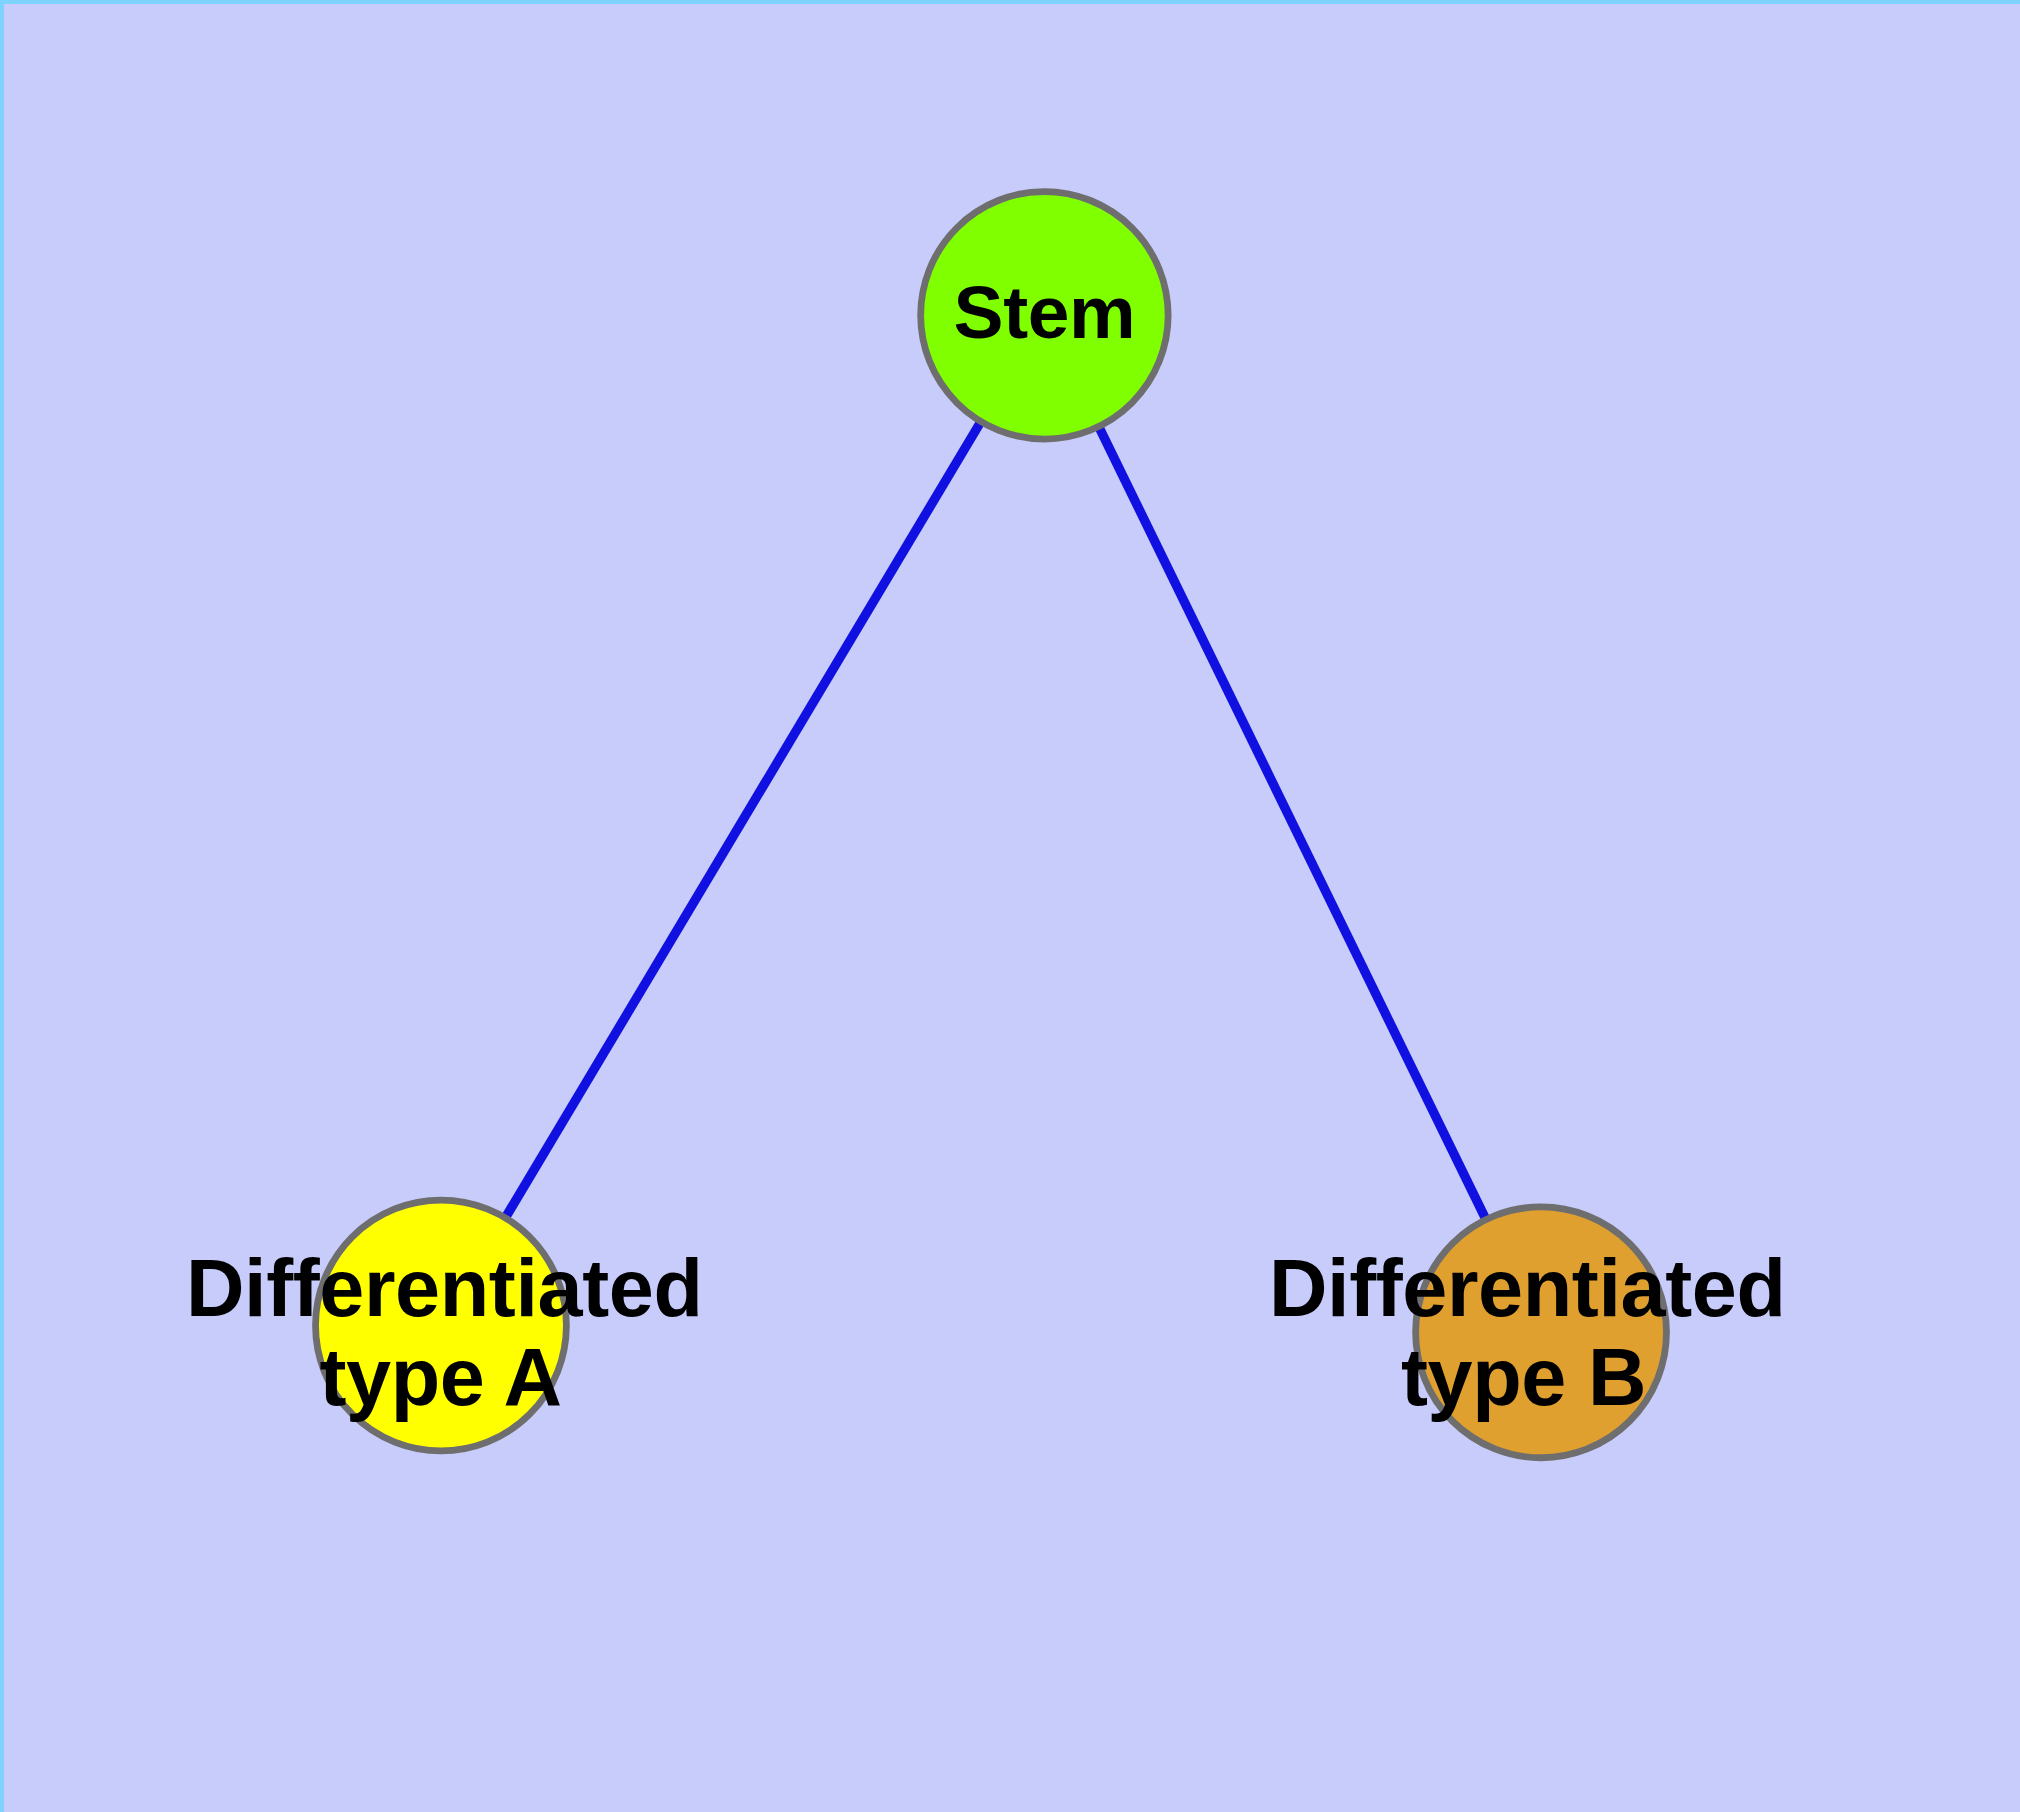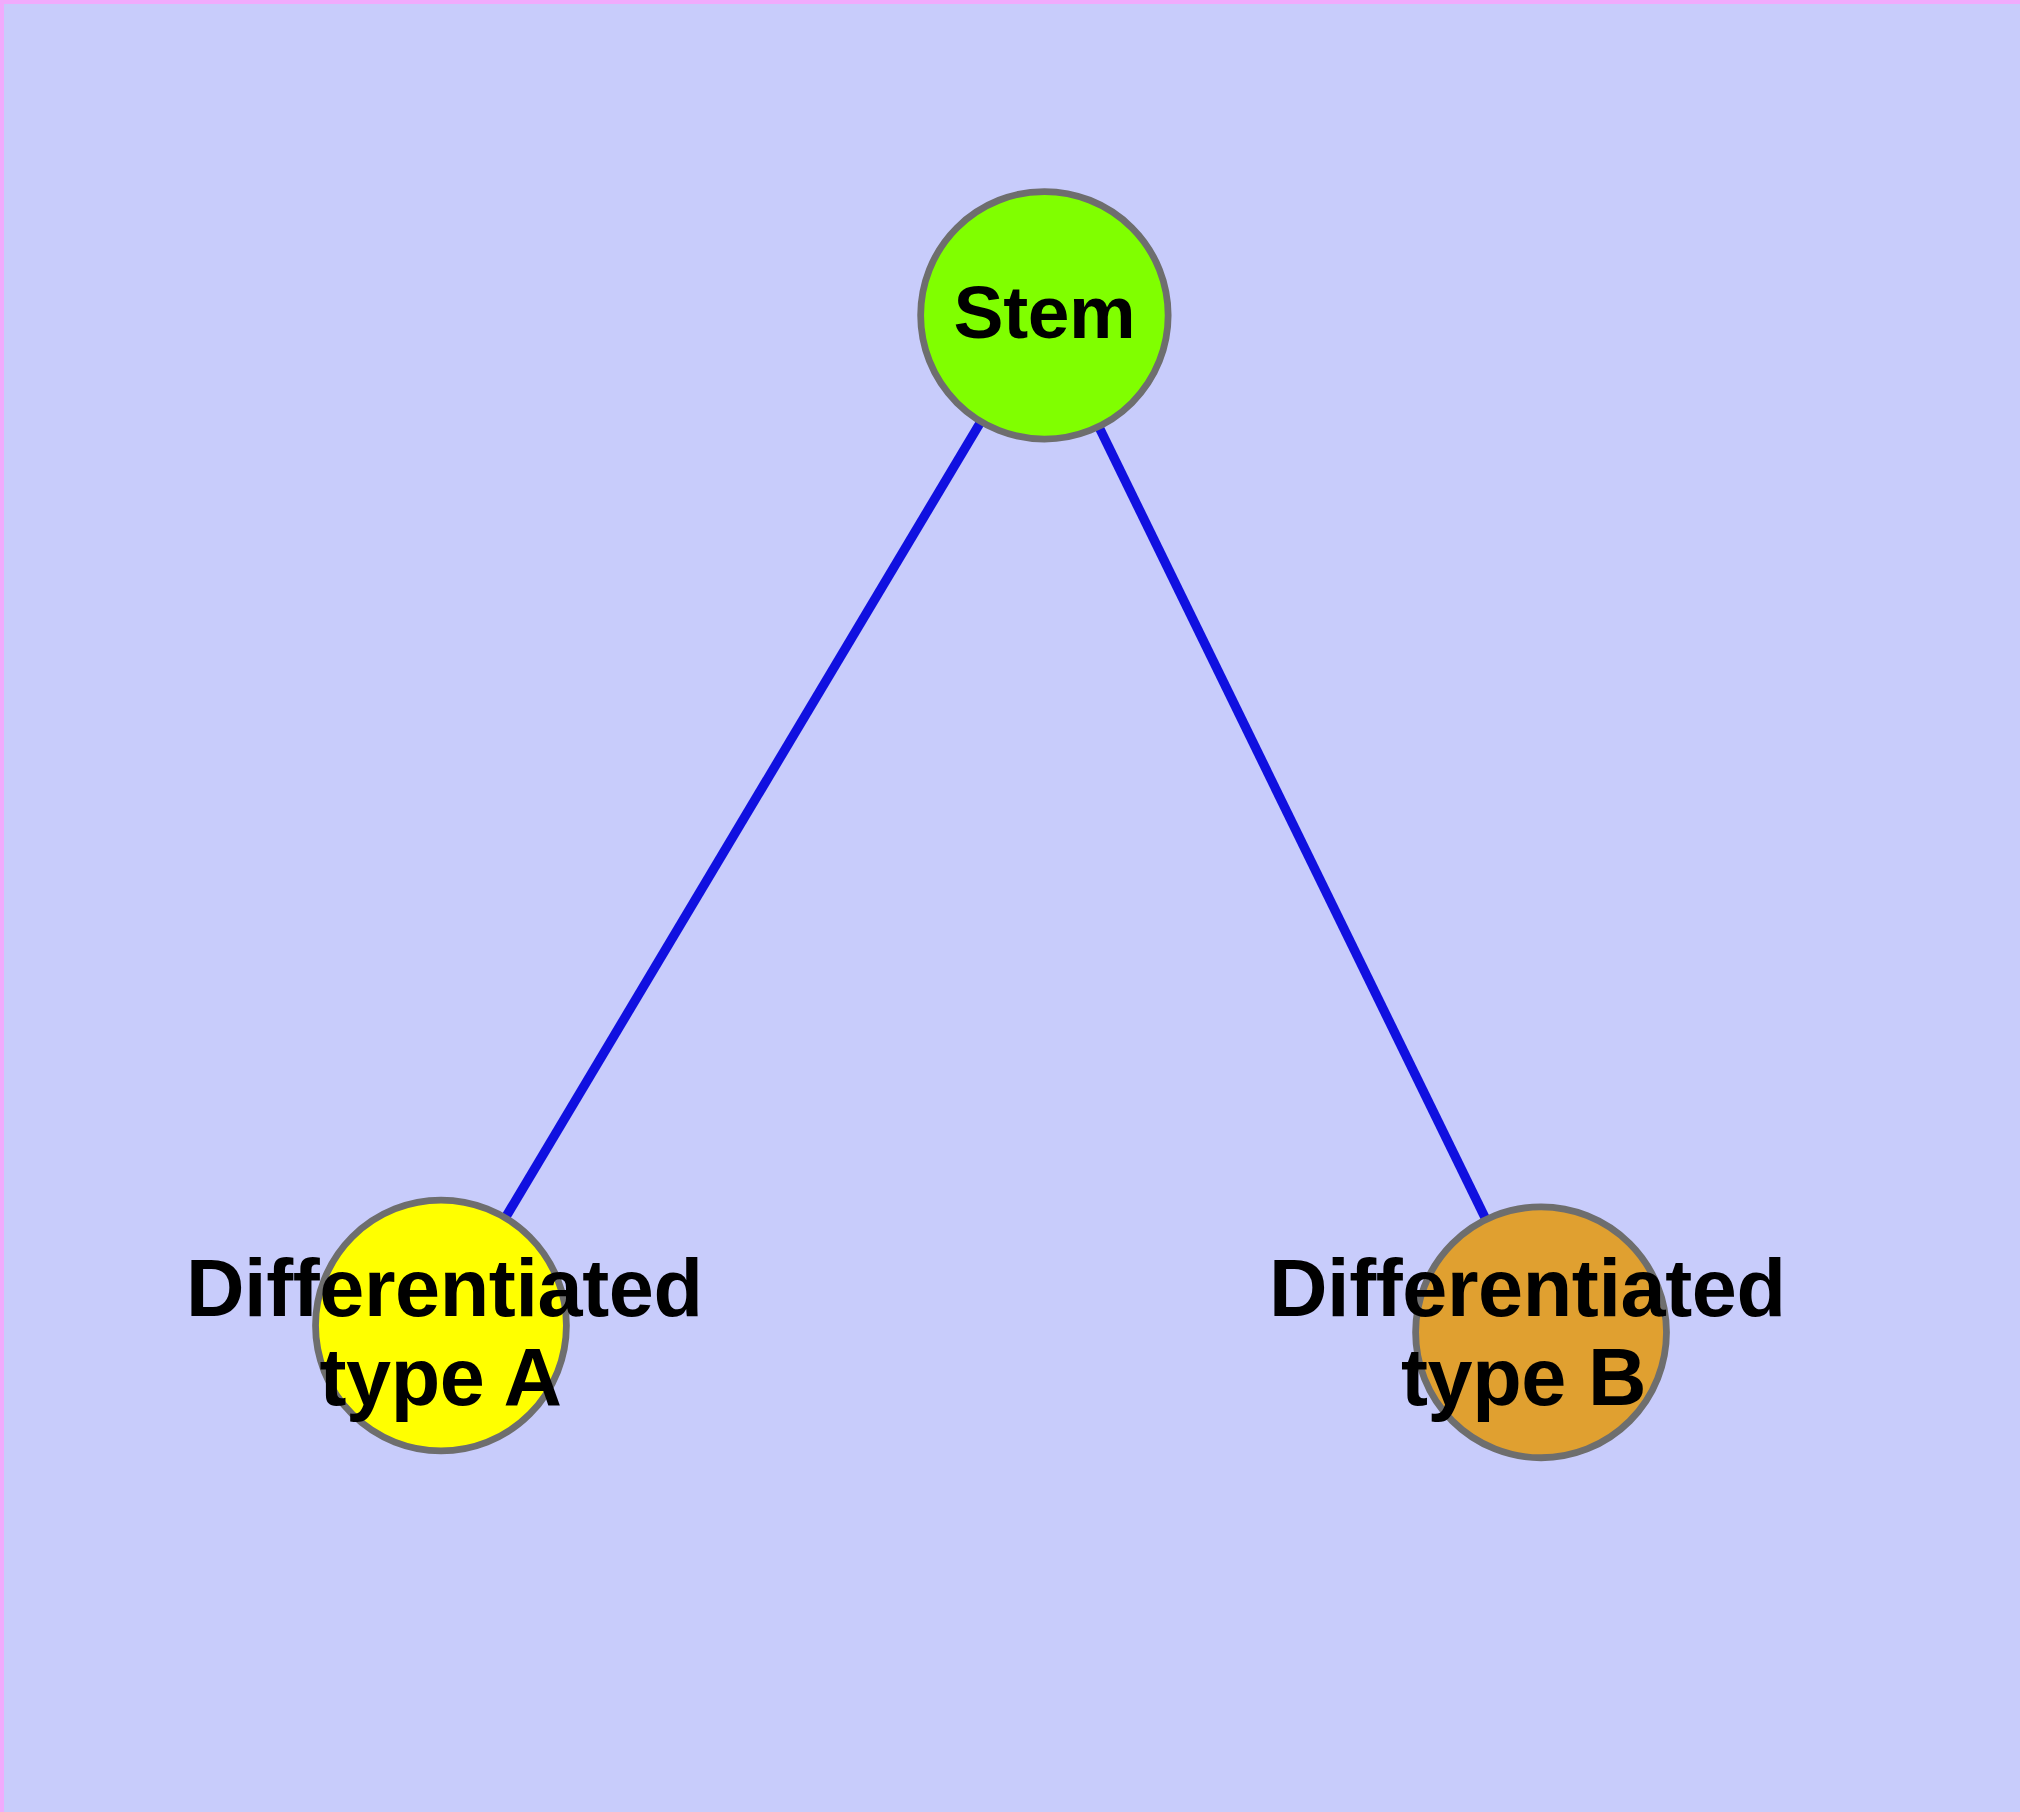--- a/index.html
+++ b/index.html
@@ -5,21 +5,21 @@
   html, body {
     margin: 0;
     padding: 0;
     background: #ffffff;
   }
   #canvas {
     position: relative;
     width: 2021px;
     height: 1812px;
     overflow: hidden;
-    background: #f0abfc;
+    background: #7dd3fc;
     font-family: "Liberation Sans", sans-serif;
   }
   #plot-background {
     position: absolute;
     left: 4.2px;
     top: 4.2px;
     width: 2016px;
     height: 1808px;
     background: #c8ccfb;
   }

